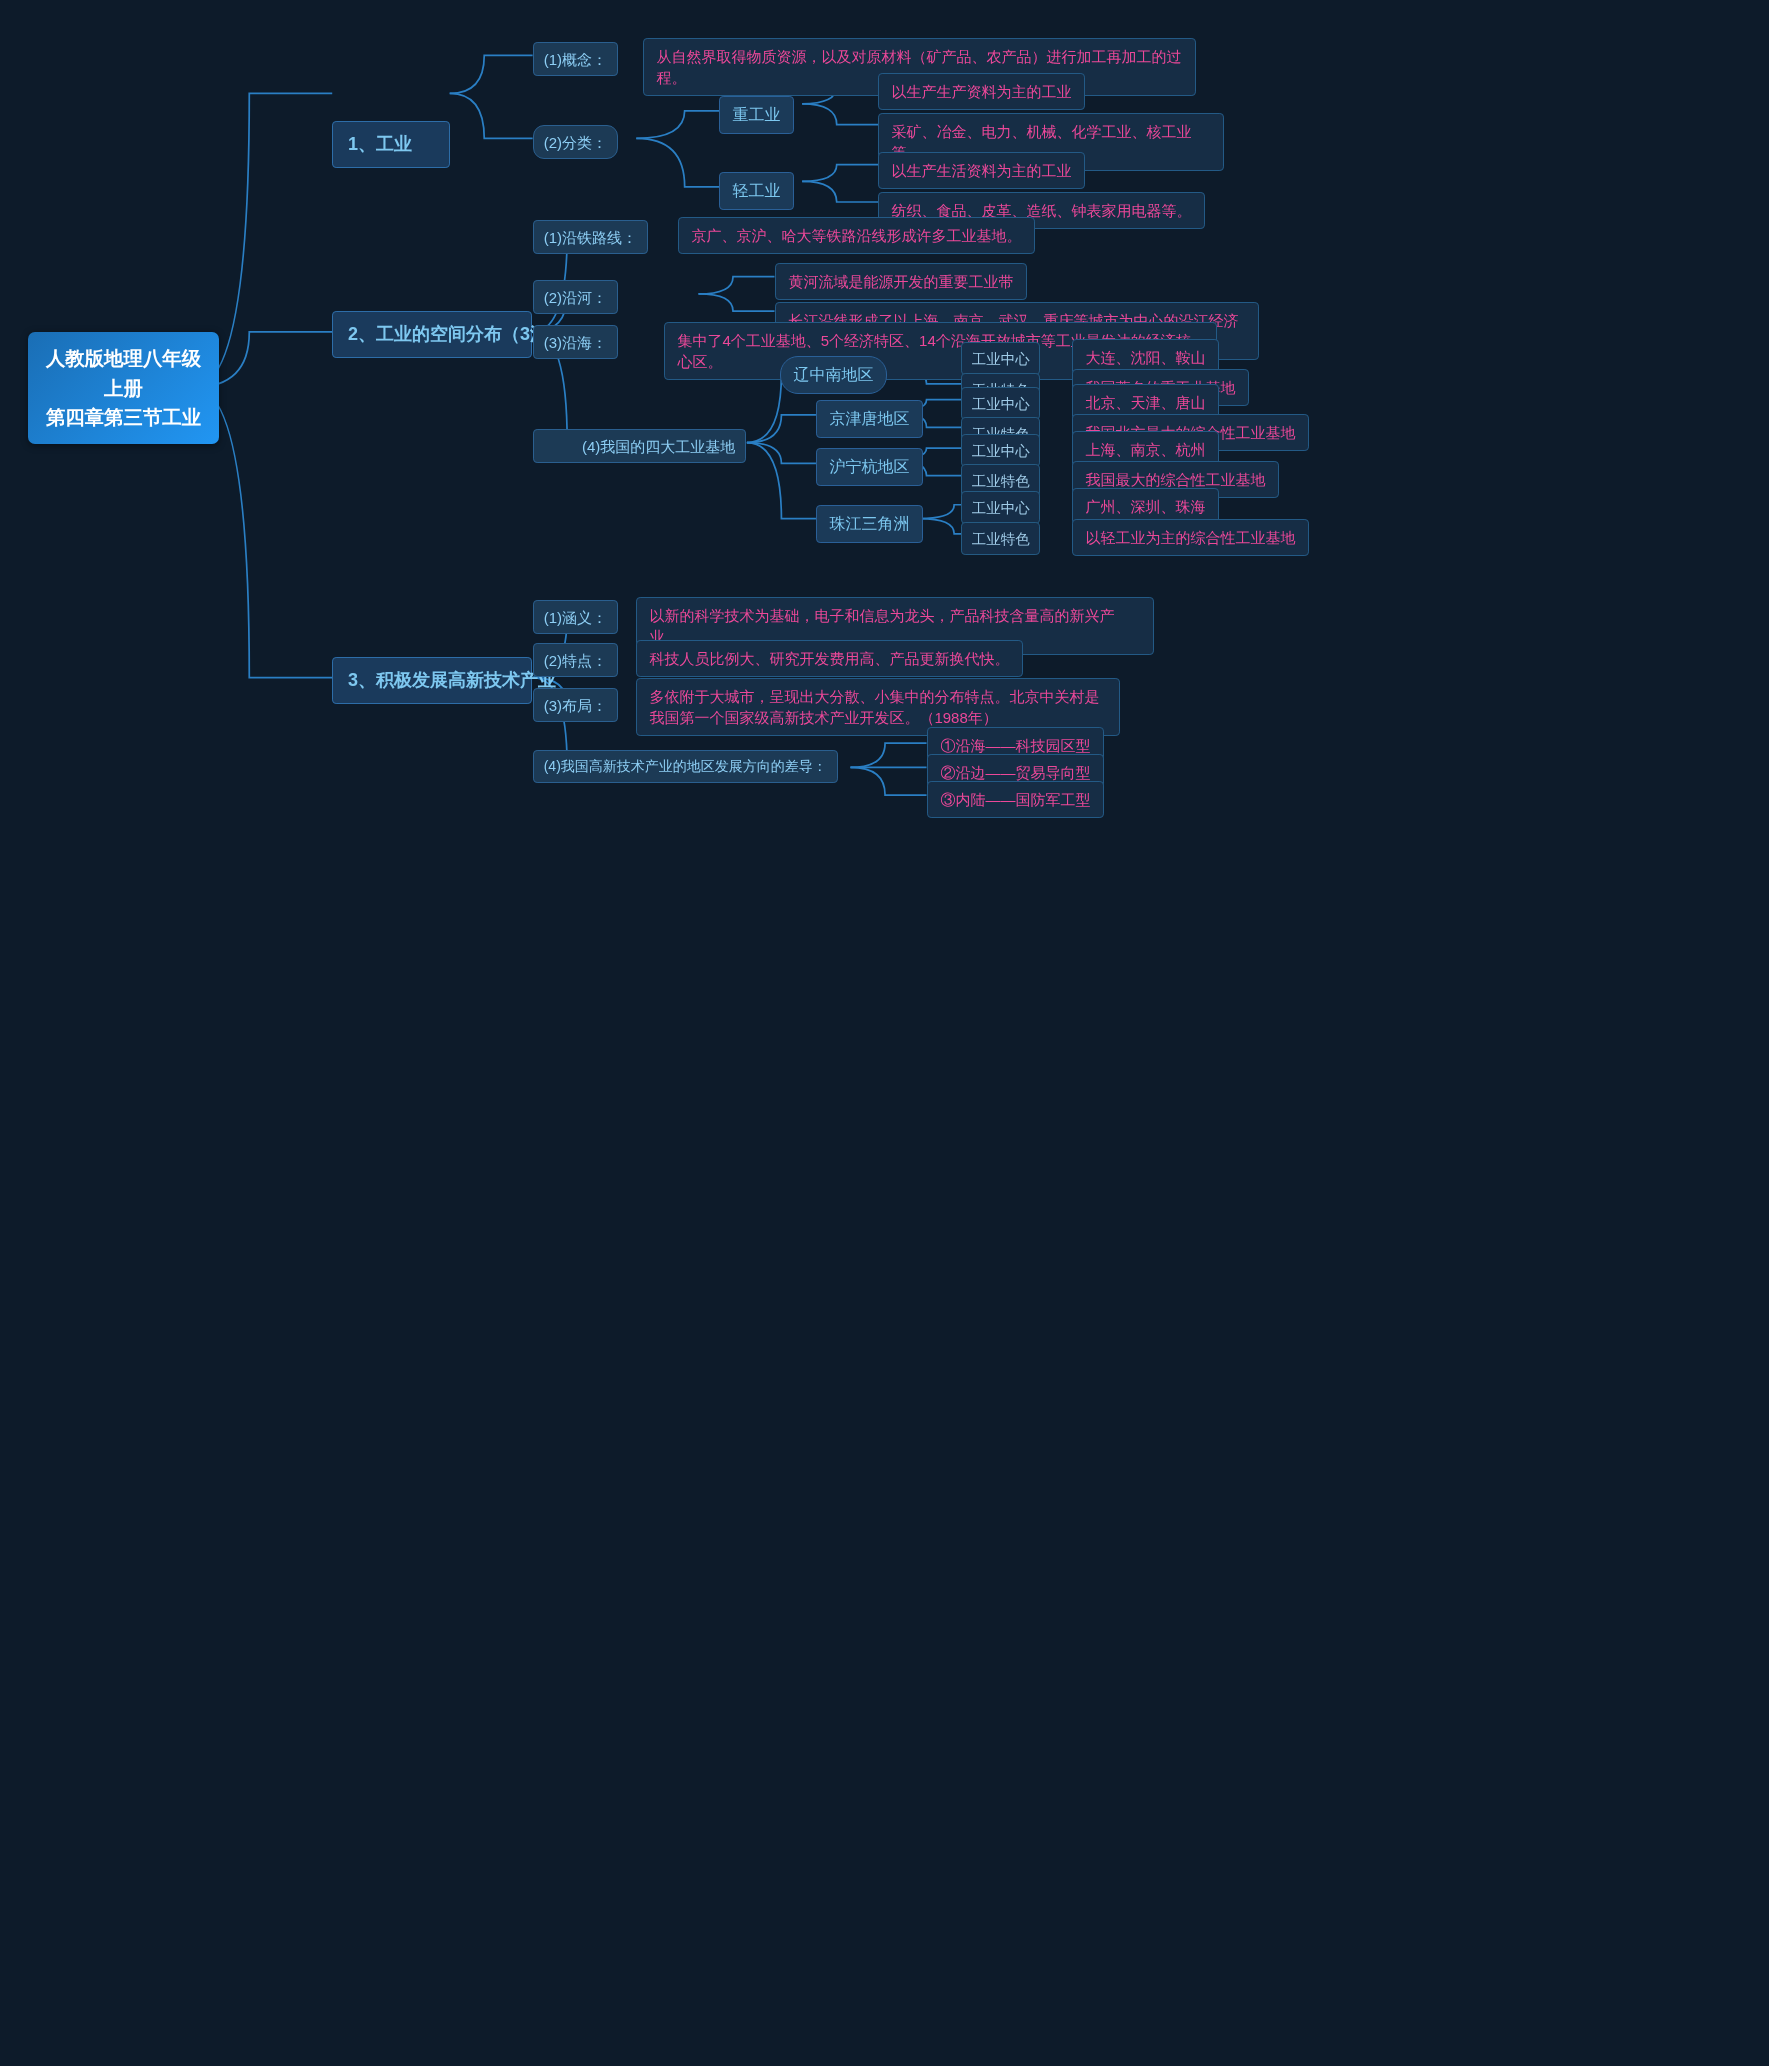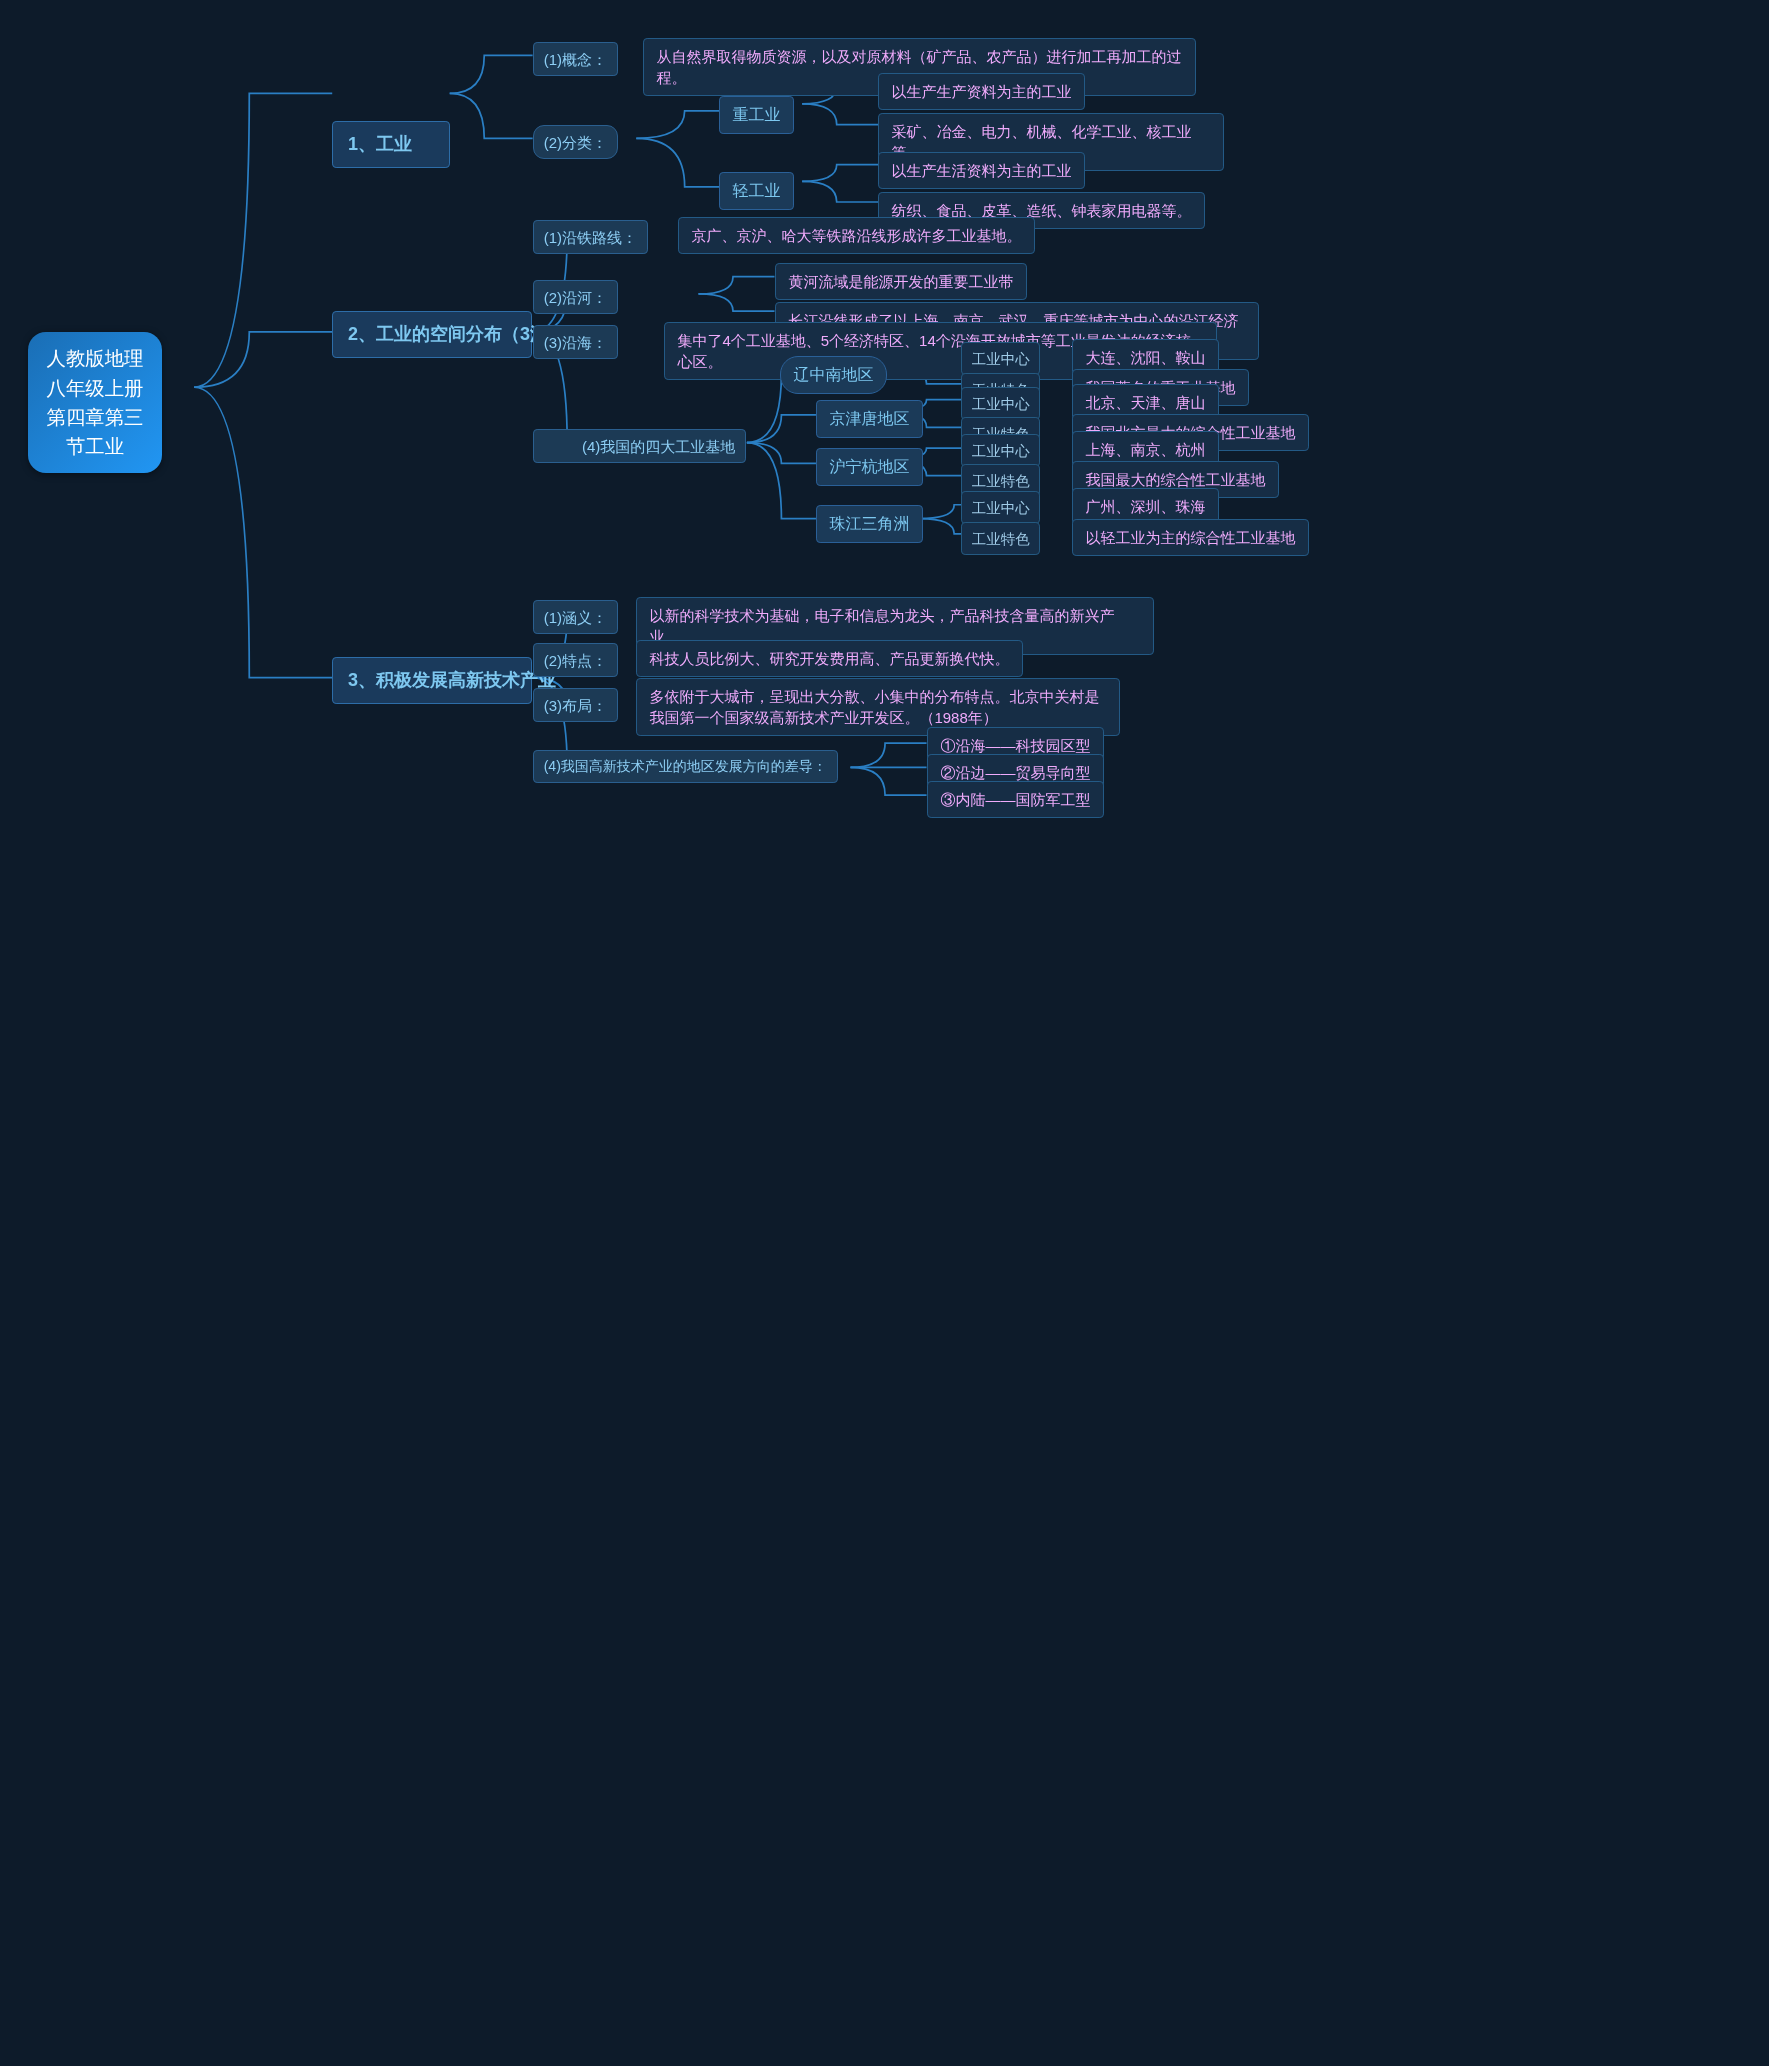--- a/index.html
+++ b/index.html
@@ -12,26 +12,26 @@
       position: relative;
       overflow-x: hidden;
     }
 
     .root-label {
       position: absolute;
       left: 28px;
       top: 332px;
       background: linear-gradient(135deg, #1a6eb5, #2196F3);
       color: #fff;
-      border-radius: 18px;
+      border-radius: 7px;
       padding: 12.4px 15px;
       font-size: 19.4px;
-      font-weight: normal;
+      font-weight: bold;
       line-height: 1.5;
-      width: 134px;
+      width: 191px;
       text-align: center;
       z-index: 10;
       box-shadow: 0 1.4px 7px rgba(0,0,0,0.4);
     }
 
     .mind-map {
       position: absolute;
       left: 194px;
       top: 14px;
       width: 1548px;
@@ -59,21 +59,21 @@
     .node-label {
       background: #1c3a55;
       border: 1px solid #2a5f8f;
       color: #8ecff5;
       padding: 5.5px 9.7px;
     }
 
     .node-content {
       background: #162d45;
       border: 1px solid #235a86;
-      color: #f0abfc;
+      color: #ec4899;
       white-space: normal;
       max-width: 484px;
       padding: 7px 12.4px;
     }
 
     .node-medium {
       background: #1b3a58;
       border: 1px solid #2a6098;
       color: #7dc8f0;
       padding: 7px 12.4px;

